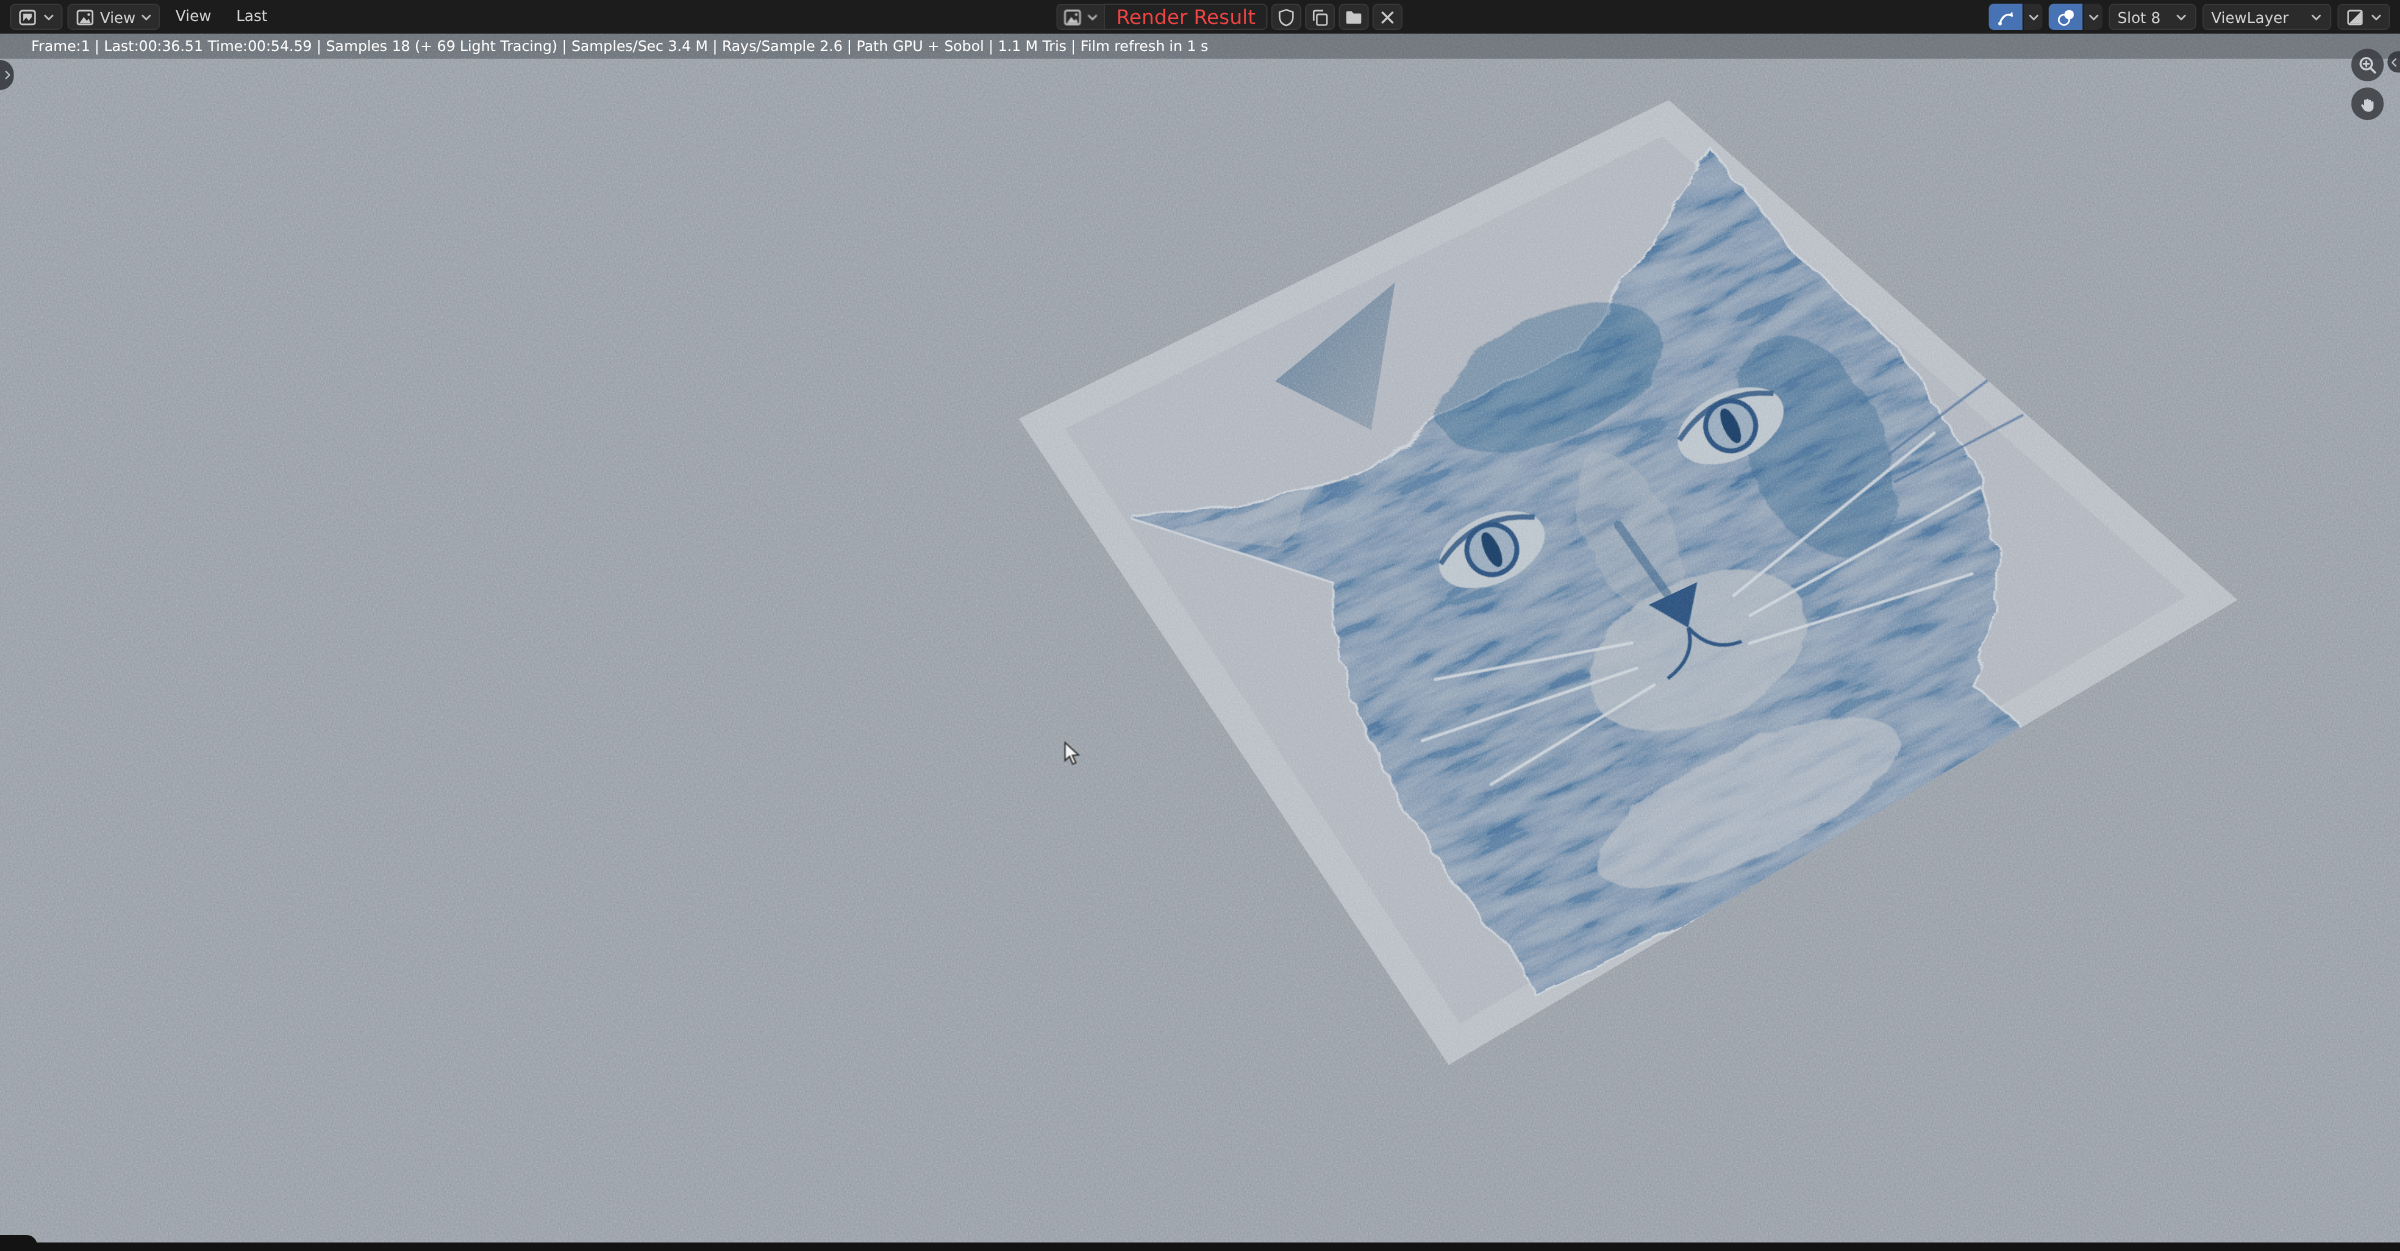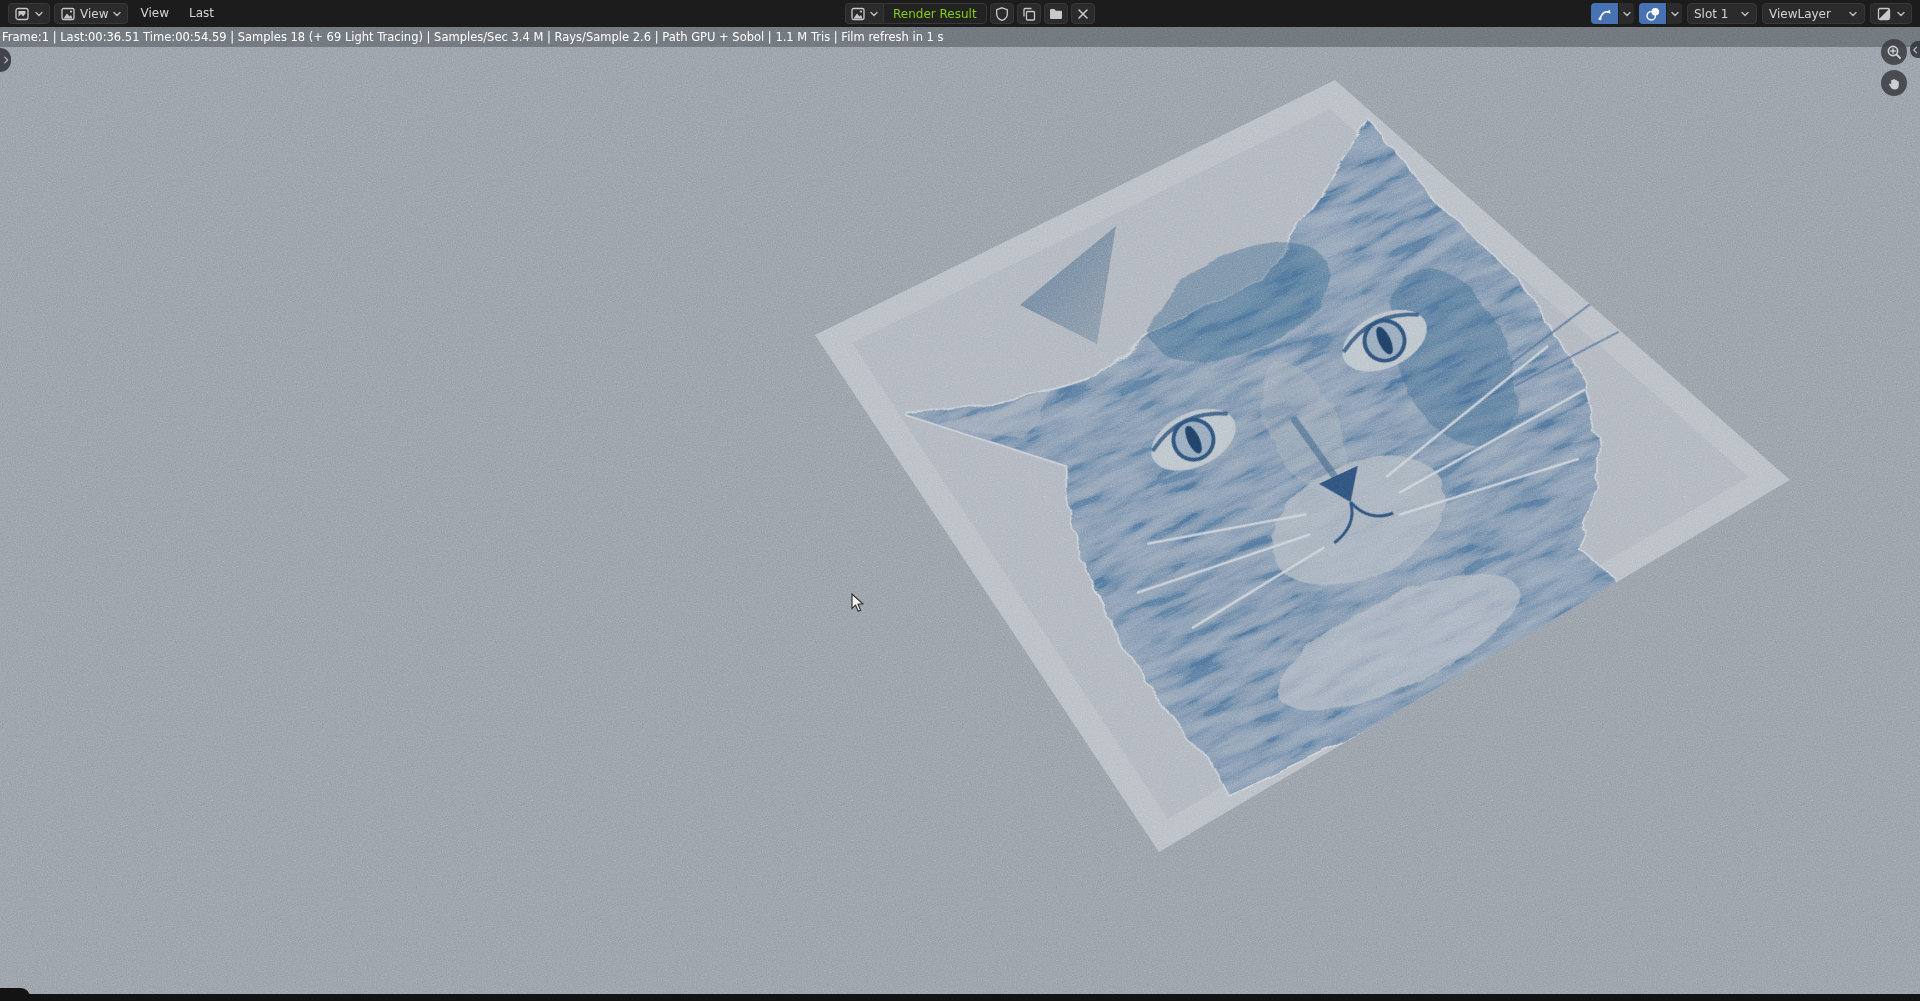--- a/index.html
+++ b/index.html
@@ -16,42 +16,42 @@
     color:var(--header-text,#d4d4d4);font-size:12px;cursor:default;}
   .menu-item{color:var(--header-text,#d4d4d4);font-size:12px;padding:0 8px;height:21px;
     line-height:21px;border-radius:4px;}
   .center-group{position:absolute;left:845px;top:3px;display:flex;align-items:center;gap:3px;}
   .joined{display:flex;align-items:center;}
   .joined .part-a{display:flex;align-items:center;gap:3px;background:var(--button-bg,#2a2a2a);
     border:1px solid var(--button-border,#363636);border-right:none;border-radius:4px 0 0 4px;
     height:21px;padding:0 4px;}
   .joined .part-b{display:flex;align-items:center;background:var(--field-bg,#232323);
     border:1px solid var(--button-border,#363636);border-radius:0 4px 4px 0;height:21px;
-    padding:0 9px;color:#84cc16;font-size:12px;min-width:104px;}
+    padding:0 9px;color:#ef4444;font-size:16px;min-width:104px;}
   .sq-btn{display:flex;align-items:center;justify-content:center;width:24px;height:21px;
     background:var(--button-bg,#2a2a2a);border:1px solid var(--button-border,#363636);
     border-radius:4px;color:#c8c8c8;}
   .right-group{margin-left:auto;display:flex;align-items:center;gap:5px;}
   .pair{display:flex;align-items:center;}
   .pair .tog{display:flex;align-items:center;justify-content:center;width:27px;height:21px;
     background:var(--accent,#4772b3);border-radius:4px 0 0 4px;color:#fff;}
   .pair .chevbox{display:flex;align-items:center;justify-content:center;width:15px;height:21px;
     background:var(--button-bg,#2a2a2a);border-radius:0 4px 4px 0;margin-left:1px;color:#c8c8c8;}
   .select{display:flex;align-items:center;justify-content:space-between;background:var(--button-bg,#2a2a2a);
     border:1px solid var(--button-border,#363636);border-radius:4px;height:21px;padding:0 6px;
     color:var(--header-text,#d4d4d4);font-size:12px;}
   .icon{width:16px;height:16px;color:#c8c8c8;flex:none;}
   .tog .icon{color:#fff;}
   .chev{width:10px;height:10px;color:#bdbdbd;flex:none;}
 
   
   .scene{position:absolute;top:0;left:0;z-index:1;}
   .stats-bar{position:absolute;top:27px;left:0;right:0;height:20px;z-index:5;
     background:var(--stats-overlay,rgba(18,22,28,0.30));color:var(--stats-text,#fff);
-    font-size:11.5px;line-height:20px;padding-left:2px;white-space:nowrap;}
+    font-size:11.5px;line-height:20px;padding-left:25px;white-space:nowrap;}
   .vp-tool{position:absolute;width:26px;height:26px;border-radius:50%;z-index:6;
     background:rgba(58,61,66,0.85);display:flex;align-items:center;justify-content:center;color:#cdd0d3;}
   .vp-tool svg{width:16px;height:16px;}
   .tool-zoom{right:13px;top:39px;}
   .tool-pan{right:13px;top:70px;}
   .edge-tab-left{position:absolute;left:0;top:48px;width:11px;height:24px;z-index:4;
     background:rgba(48,51,56,0.85);border-radius:0 11px 11px 0;display:flex;align-items:center;
     justify-content:center;color:#b9bcc0;}
   .edge-tab-right{position:absolute;right:0;top:41px;width:10px;height:17px;z-index:5;
     background:rgba(48,51,56,0.85);border-radius:8px 0 0 8px;display:flex;align-items:center;
@@ -286,21 +286,21 @@
             <use href="#i-overlay"></use>
           </svg>
       </div>
       <div class="chevbox">
         <svg class="chev" viewBox="0 0 10 10">
             <use href="#i-chev"></use>
           </svg>
       </div>
     </div>
     <div class="select" style="width:70px;">
-      <span>Slot 1</span>
+      <span>Slot 8</span>
       <svg class="chev" viewBox="0 0 10 10">
           <use href="#i-chev"></use>
         </svg>
     </div>
     <div class="select" style="width:103px;">
       <span>ViewLayer</span>
       <svg class="chev" viewBox="0 0 10 10">
           <use href="#i-chev"></use>
         </svg>
     </div>

